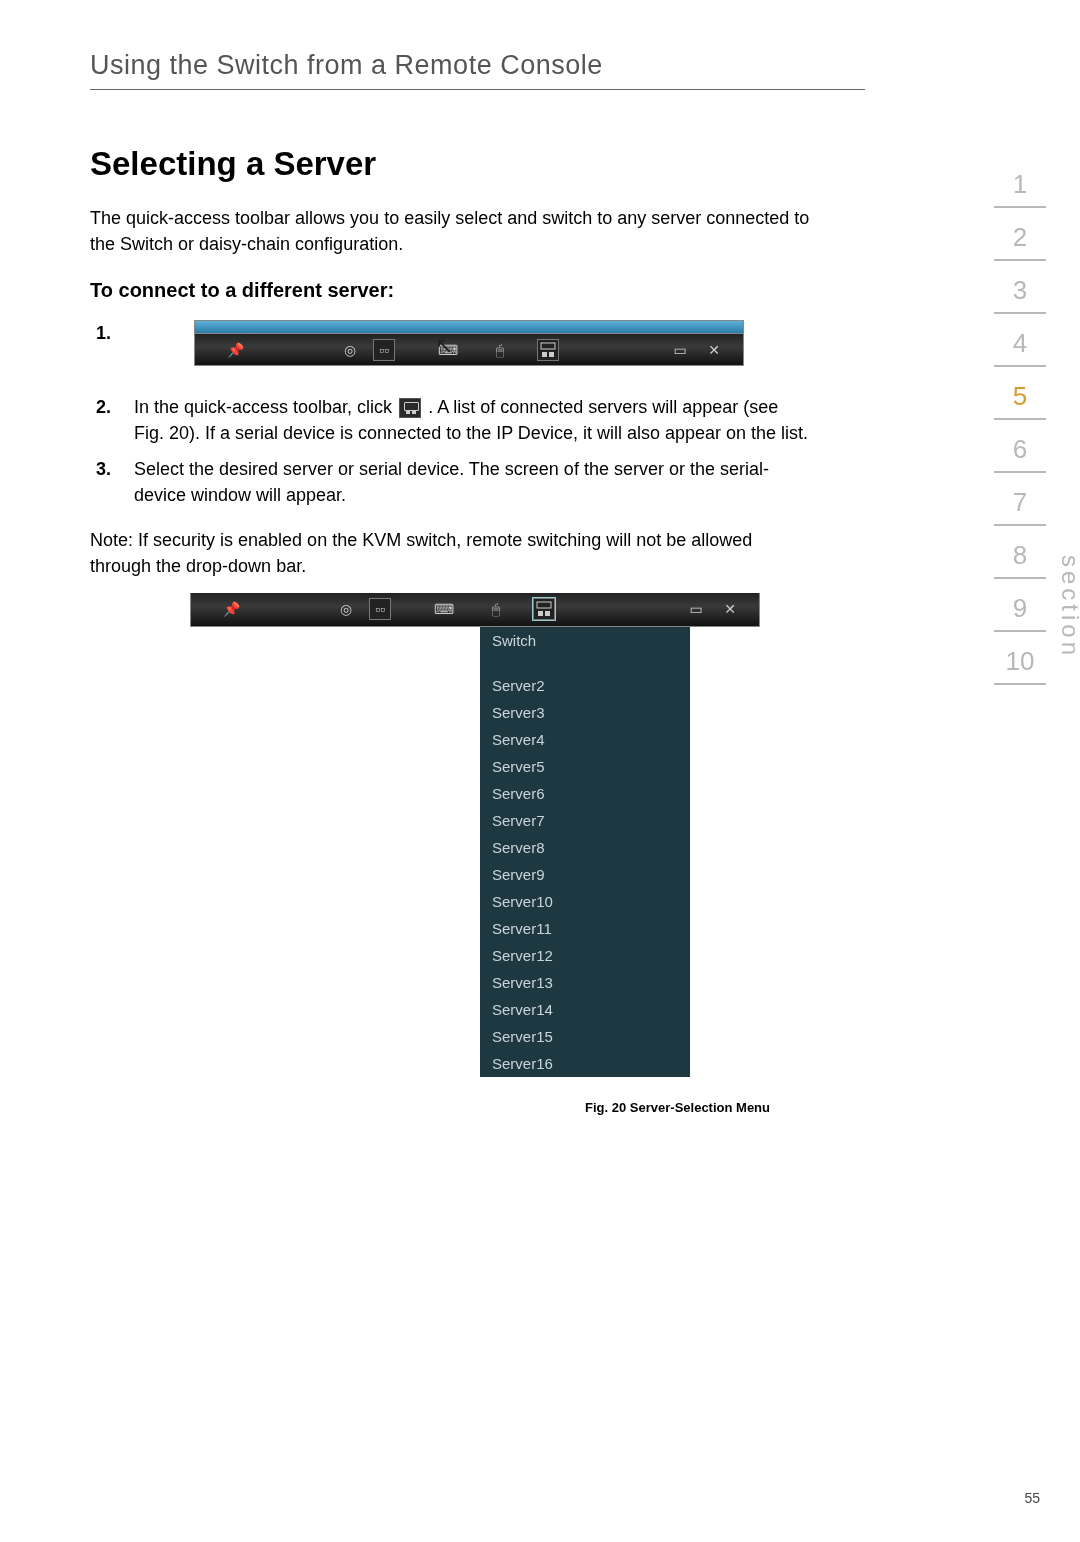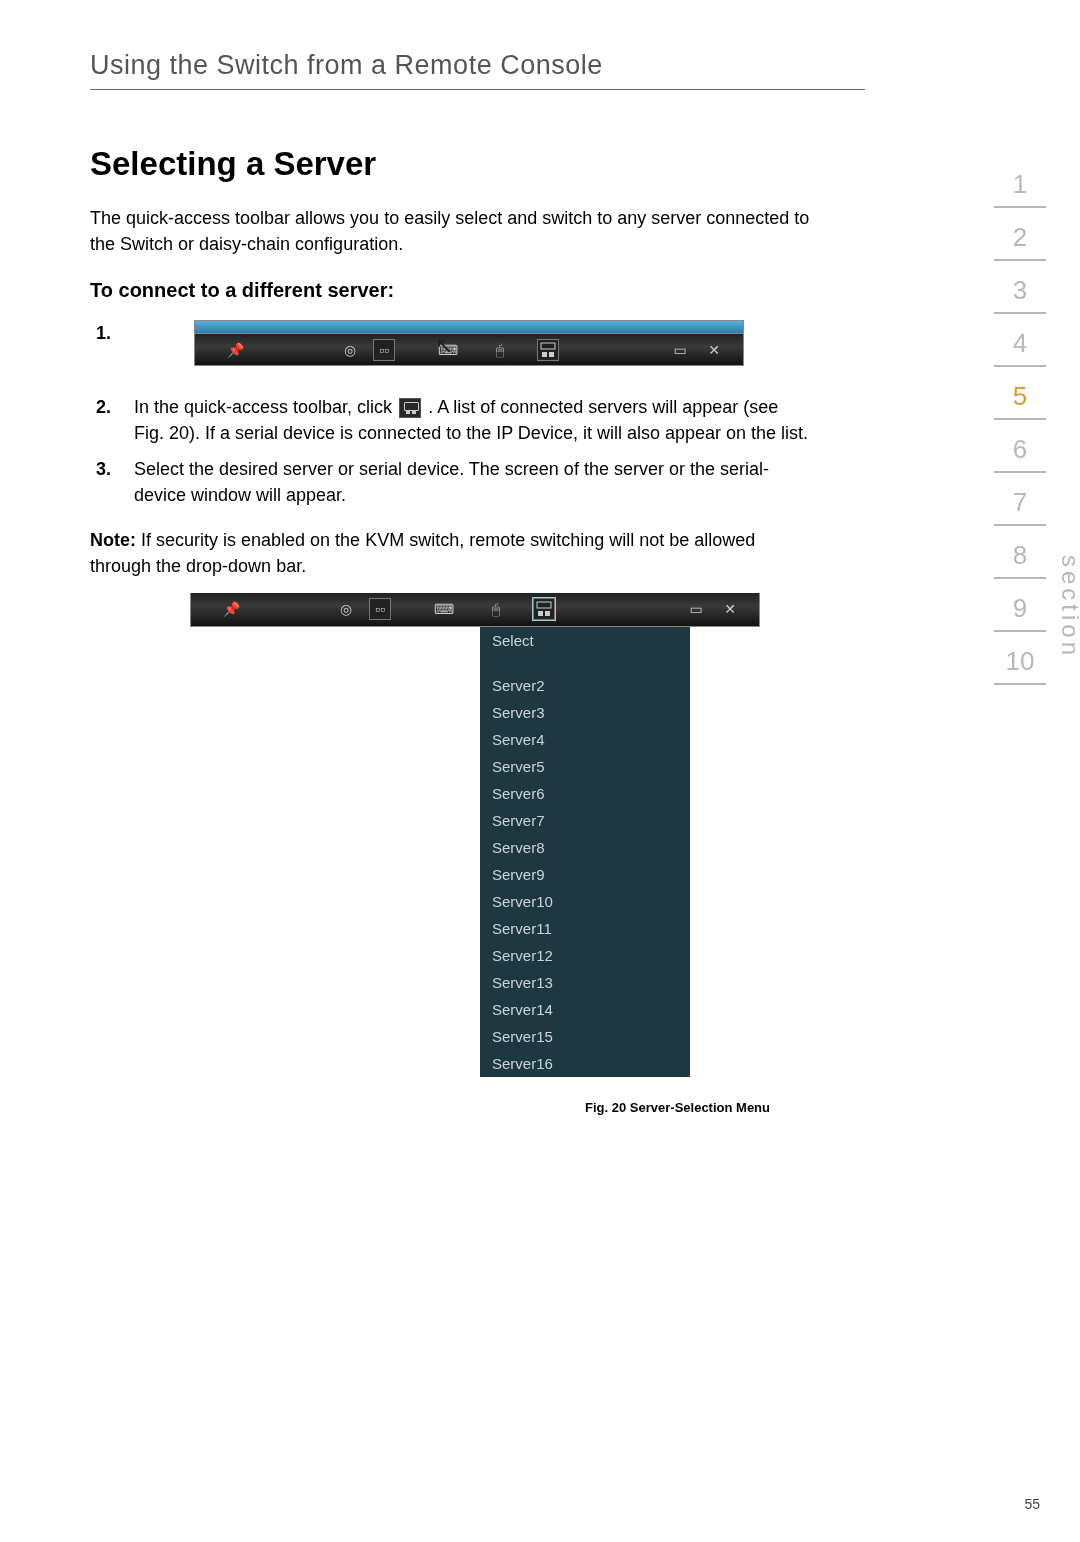--- a/index.html
+++ b/index.html
@@ -59,21 +59,21 @@
     position: absolute;
     left: 6px;
     top: 0;
   }
   p.note {
     font-size: 18px;
     line-height: 1.45;
     margin-top: 18px;
     margin-bottom: 14px;
   }
-  .note-b { font-weight: bold; text-align: right; }
+  .note-b { font-weight: normal; text-align: right; }
   .inline-icon {
     display: inline-block;
     width: 22px;
     height: 20px;
     background: #2a2a2a;
     border: 1px solid #555;
     vertical-align: middle;
     position: relative;
     margin: 0 2px;
   }
@@ -194,21 +194,21 @@
     right: -4px;
     top: 555px;
     writing-mode: vertical-rl;
     font-size: 24px;
     color: #b8b8b8;
     letter-spacing: 4px;
     font-weight: 300;
   }
   .page-num {
     position: absolute;
-    bottom: 30px;
+    bottom: 36px;
     right: 40px;
     font-size: 14px;
     color: #444;
   }
   svg.icon-svg { width:18px; height:18px; }
 </style>
 </head>
 <body>
 
 <h1 class="page-title">Using the Switch from a Remote Console</h1>
@@ -283,21 +283,21 @@
             <rect x="2" y="2" width="14" height="6" fill="none" stroke="#ccc" stroke-width="1"></rect>
             <rect x="3" y="11" width="5" height="5" fill="#ccc"></rect>
             <rect x="10" y="11" width="5" height="5" fill="#ccc"></rect>
           </svg>
       </span>
       <span class="spacer"></span>
       <span class="tb-btn">▭</span>
       <span class="tb-btn" style="margin-right:18px">✕</span>
     </div>
     <div class="dropdown">
-      <div class="dd-item">Select</div>
+      <div class="dd-item">Switch</div>
       <div class="dd-sep"></div>
       <div class="dd-item">Server2</div>
       <div class="dd-item">Server3</div>
       <div class="dd-item">Server4</div>
       <div class="dd-item">Server5</div>
       <div class="dd-item">Server6</div>
       <div class="dd-item">Server7</div>
       <div class="dd-item">Server8</div>
       <div class="dd-item">Server9</div>
       <div class="dd-item">Server10</div>

